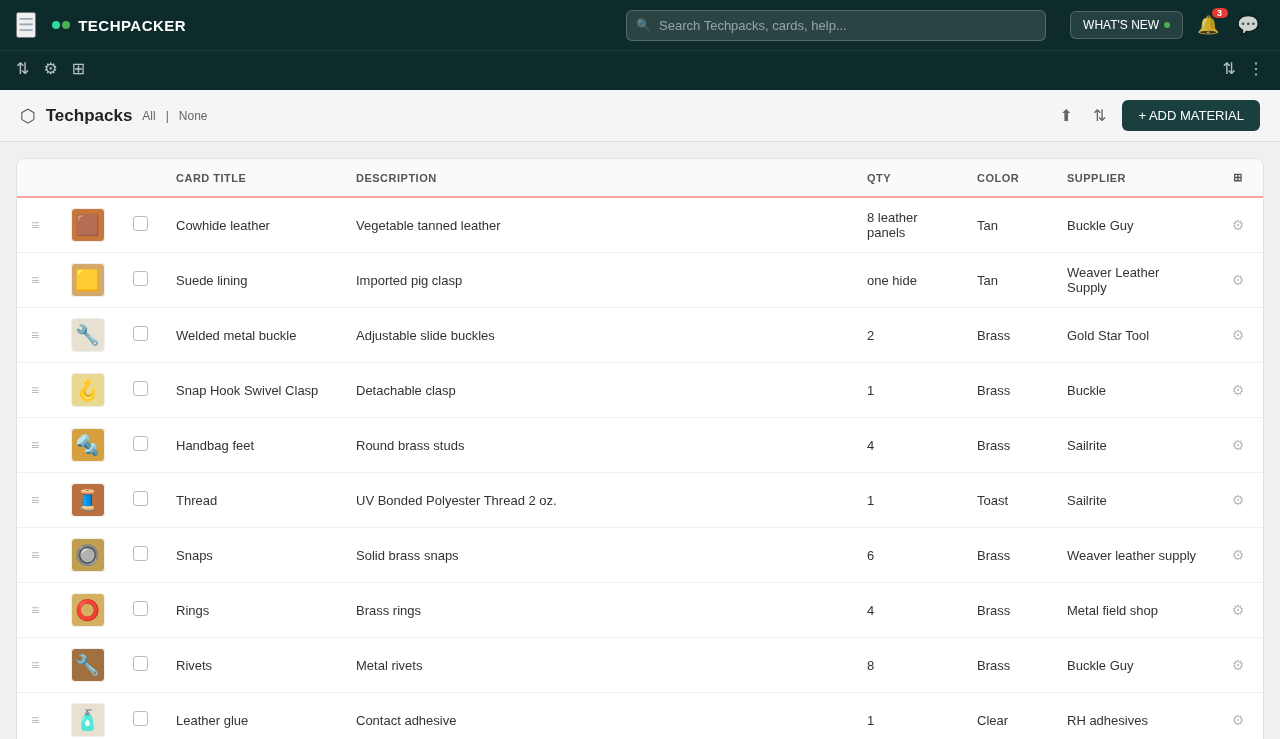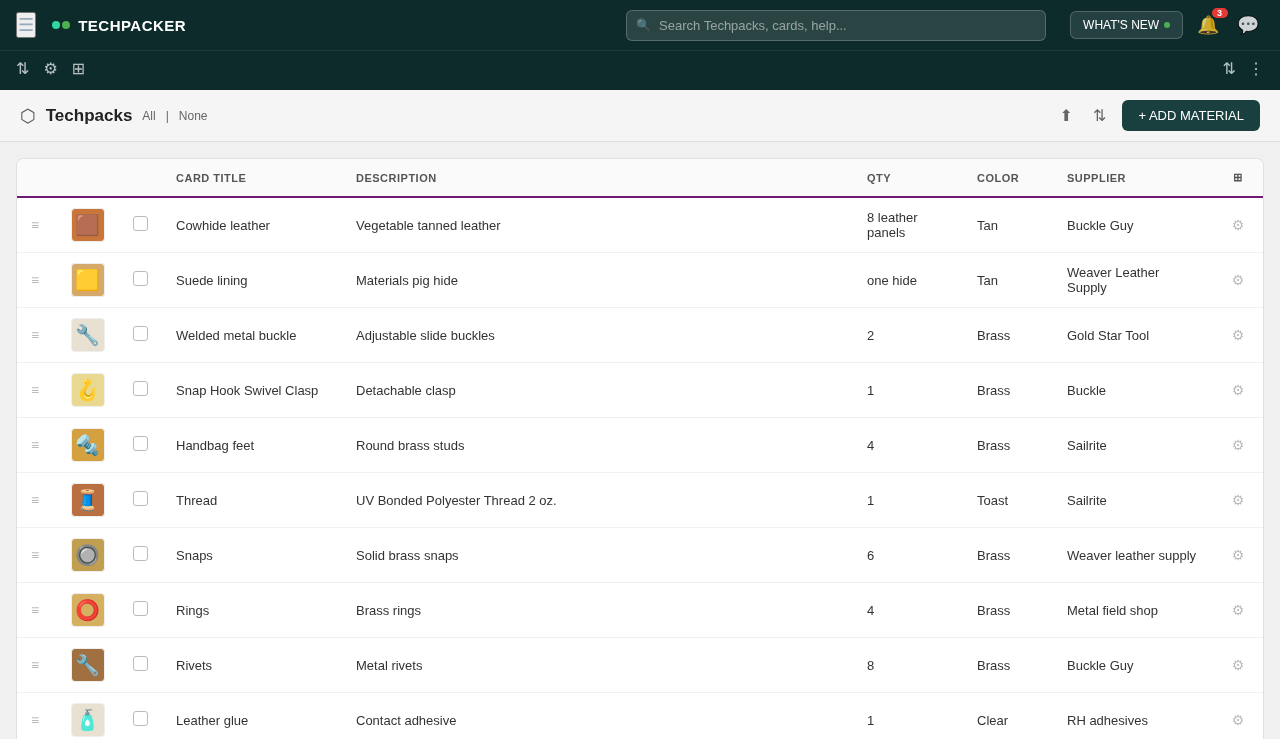--- a/index.html
+++ b/index.html
@@ -219,21 +219,21 @@
       border-radius: 8px;
       border: 1px solid #e0e0e0;
       overflow: hidden;
     }
     table {
       width: 100%;
       border-collapse: collapse;
     }
     thead tr {
       background: #fafafa;
-      border-bottom: 2px solid #701a75;
+      border-bottom: 2px solid #fca5a5;
     }
     thead th {
       padding: 12px 14px;
       text-align: left;
       font-size: 11px;
       font-weight: 600;
       color: #555;
       letter-spacing: 0.5px;
       text-transform: uppercase;
     }
@@ -388,21 +388,21 @@
   </tr>
         <tr>
     <td class="col-drag"><span style="color:#bbb;font-size:14px">≡</span></td>
     <td class="col-thumb">
       <div class="row-thumb thumb-suede">🟨</div>
     </td>
     <td class="col-check">
       <input type="checkbox" class="row-checkbox" style="">
     </td>
     <td class="col-title">Suede lining</td>
-    <td class="col-desc">Materials pig hide</td>
+    <td class="col-desc">Imported pig clasp</td>
     <td class="col-qty">one hide</td>
     <td class="col-color">Tan</td>
     <td class="col-supplier">Weaver Leather Supply</td>
     <td class="col-actions center">
       <span class="row-gear">⚙</span>
     </td>
   </tr>
         <tr>
     <td class="col-drag"><span style="color:#bbb;font-size:14px">≡</span></td>
     <td class="col-thumb">

